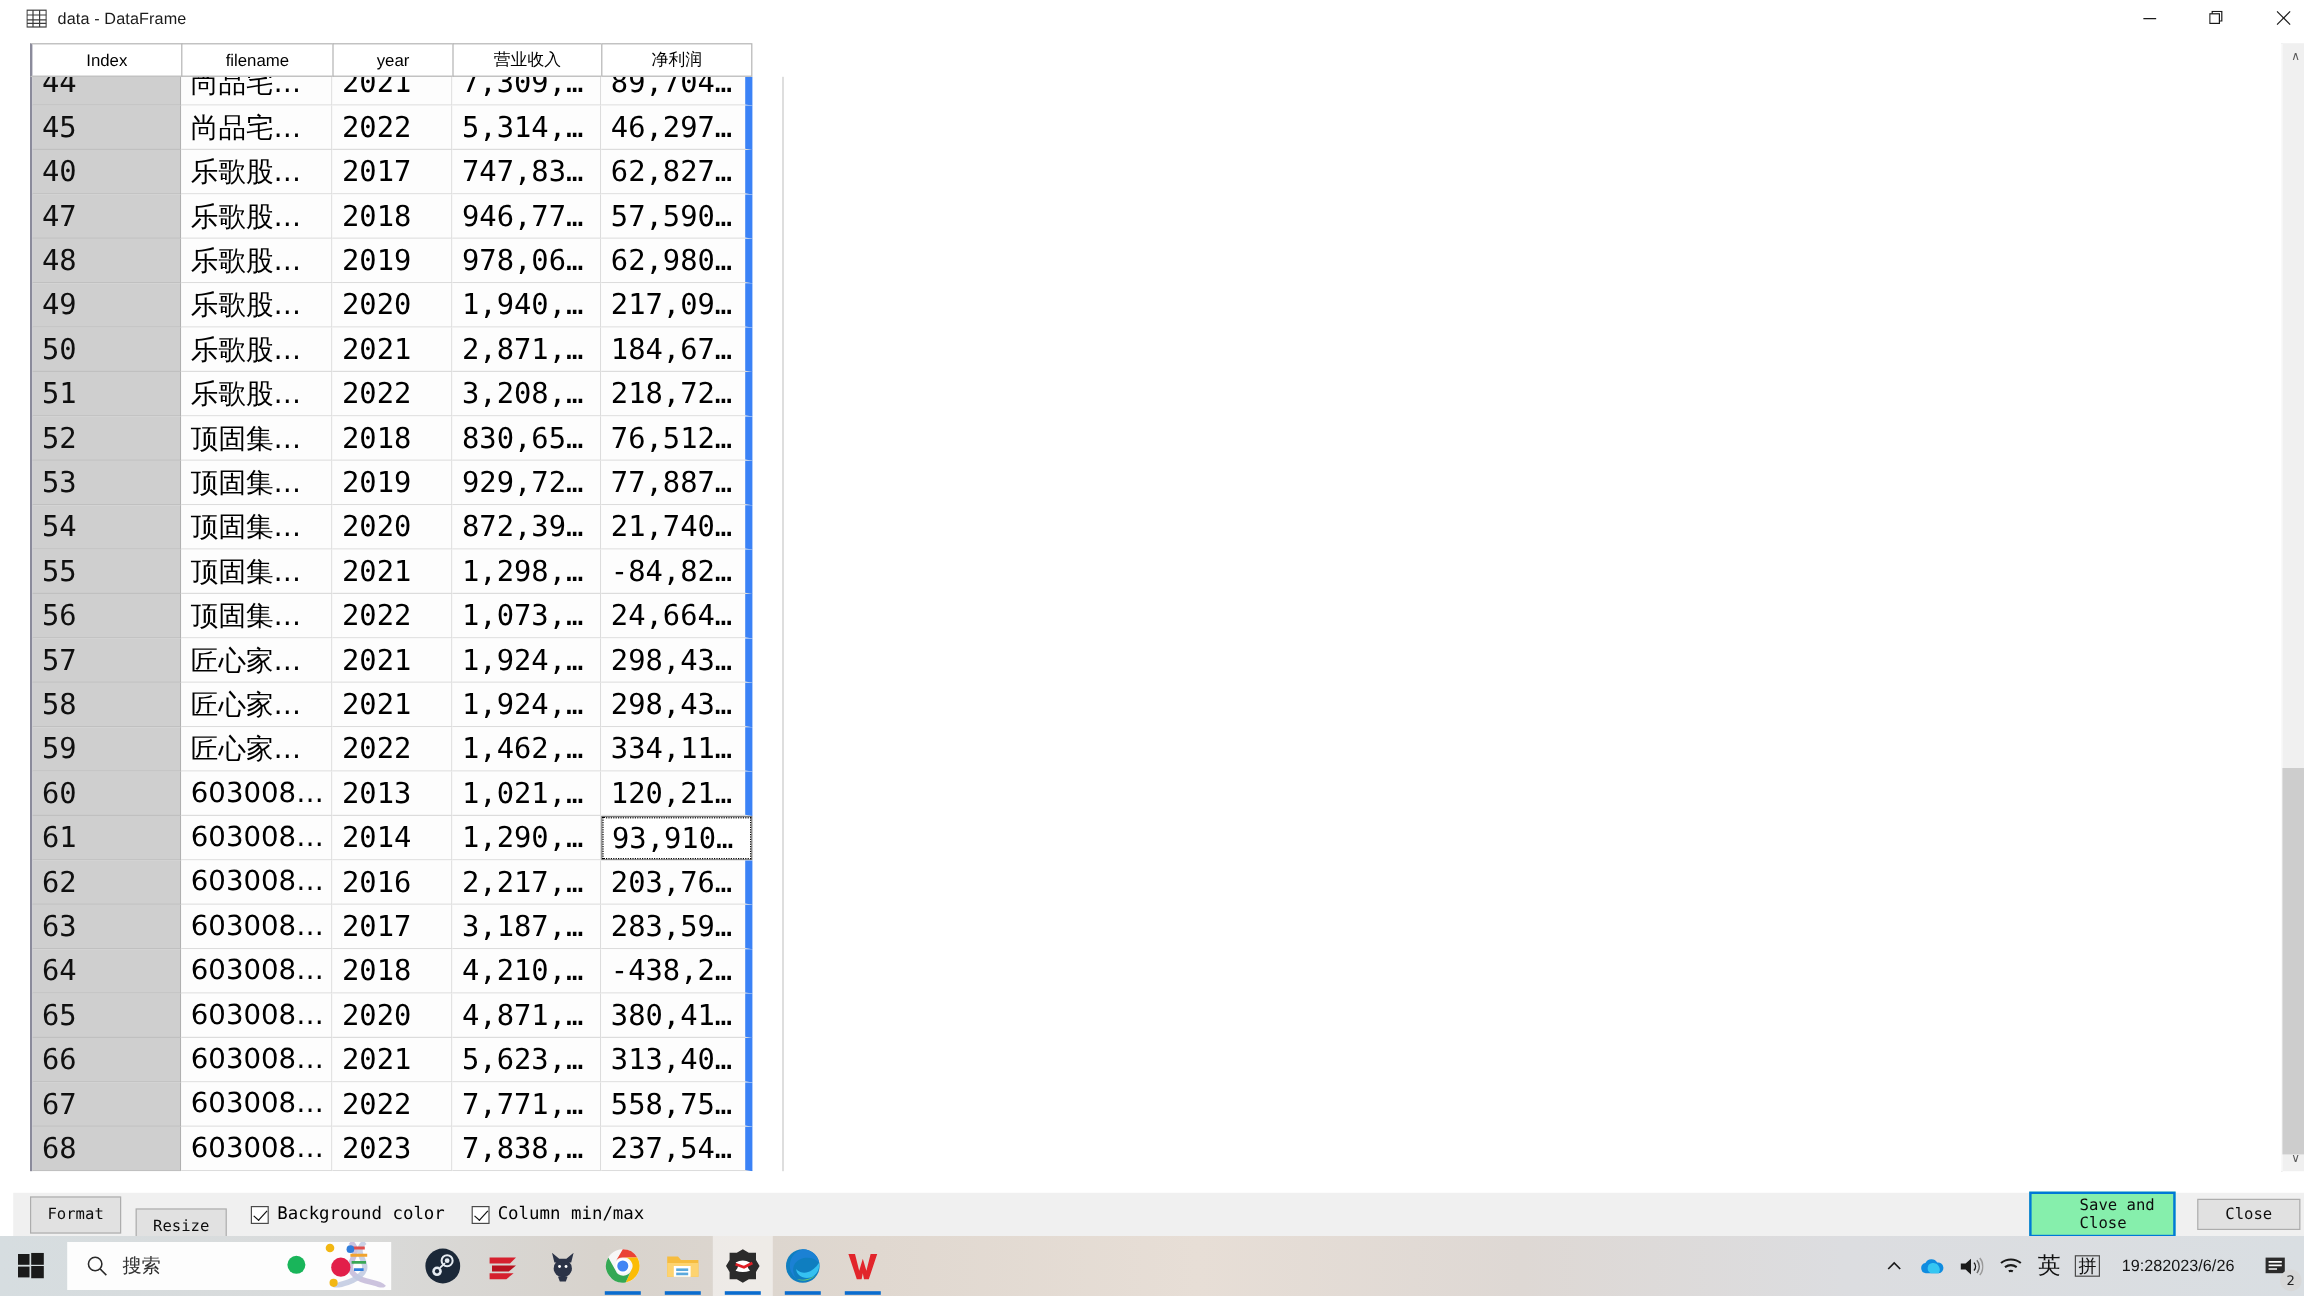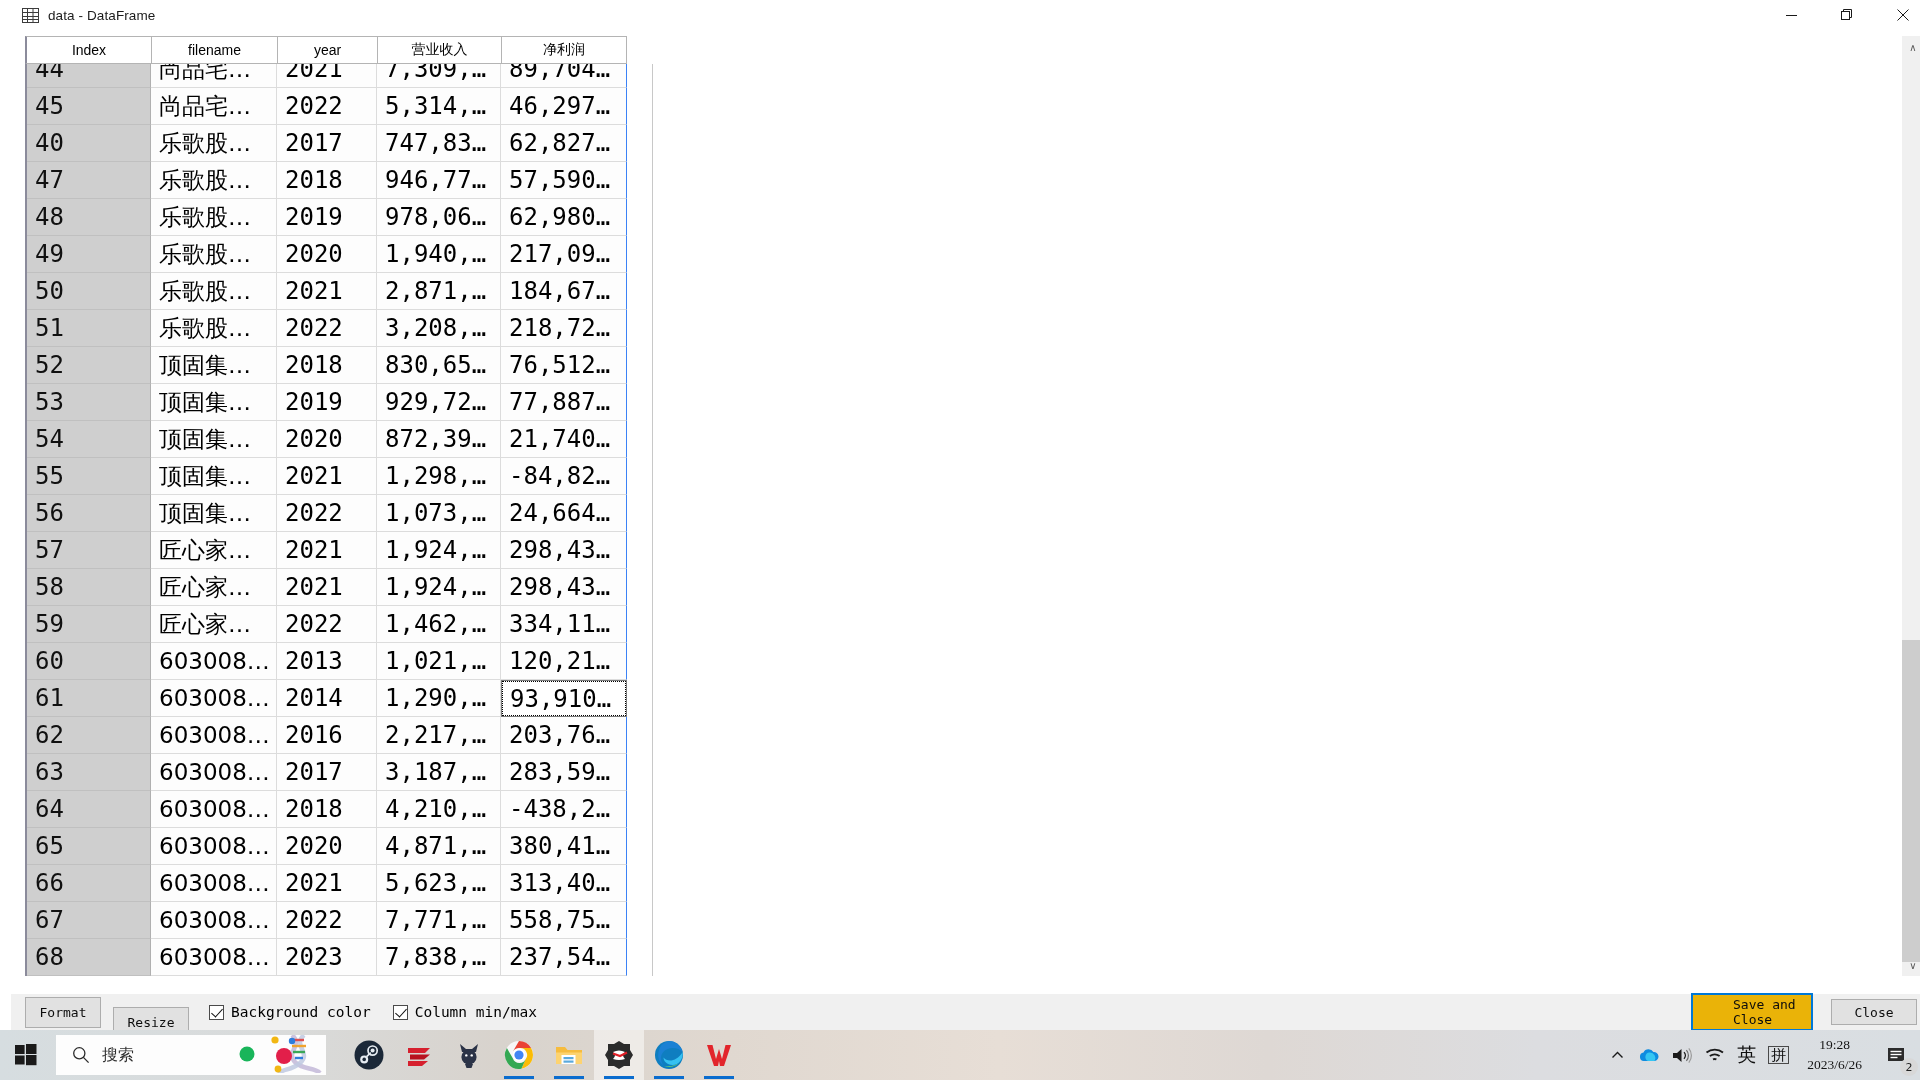--- a/index.html
+++ b/index.html
@@ -112,21 +112,21 @@
     background: #cfcfcf;
     border-right: 1px solid #b0b0b0;
     border-bottom: 1px solid #c0c0c0;
     padding-left: 8px;
     color: #101010;
   }
   .cell.c1 { width: 126px; justify-content: flex-start; padding-left: 8px; }
   .cell.c2 { width: 100px; justify-content: flex-start; padding-left: 8px; }
   .cell.c3 { width: 124px; justify-content: flex-start; padding-left: 8px; }
   .cell.c4 { width: 126px; justify-content: flex-start; padding-left: 8px;
-             border-right: 1px solid #3b82f6; }
+             border-right: 6px solid #3b82f6; }
   .cell.cjk { font-family: "DejaVu Sans", "Liberation Sans", sans-serif; font-size: 23px; }
   .cell.selected {
     outline: 1px dotted #000;
     outline-offset: -2px;
     border: 1px solid #7a7a7a;
     background: #ffffff;
   }
 
   
   #vscroll {
@@ -205,21 +205,21 @@
     border-width: 0 1.6px 1.6px 0;
     transform: rotate(42deg);
   }
   #right-buttons {
     position: absolute; right: 14px;
     display: flex; align-items: center;
   }
   #btn-save-close {
     width: 122px; height: 38px;
     border: 2px solid #0078d7;
-    background: #eab308;
+    background: #86efac;
     margin-right: 18px;
     padding-left: 40px;
   }
   #btn-close { width: 86px; height: 26px; }
 
   
   #taskbar {
     position: absolute; left: 0; bottom: 0;
     width: 1920px; height: 50px;
     background: linear-gradient(90deg,#d6dde0 0%,#d9dbdb 14%,#d8d3cd 26%,
@@ -282,23 +282,23 @@
     font-size: 19px; color: #111;
   }
   #tray-ime {
     font-family: "DejaVu Sans", "Liberation Sans", sans-serif;
     font-size: 15px; color: #111;
     border: 1px solid #4a4a4a;
     padding: 0 2px;
     line-height: 1.1;
   }
   #tray-clock {
-    display: flex; flex-direction: column;
+    display: flex; flex-direction: row;
     align-items: center; justify-content: center;
-    font-family: Liberation Serif, serif;
+    font-family: Liberation Sans, sans-serif;
     font-size: 13.5px; color: #141414;
     line-height: 1.45;
     padding: 0 12px; height: 50px;
   }
   #tray-notify {
     position: relative;
     width: 46px; height: 50px;
     display: flex; align-items: center; justify-content: center;
   }
   #tray-notify .badge {

